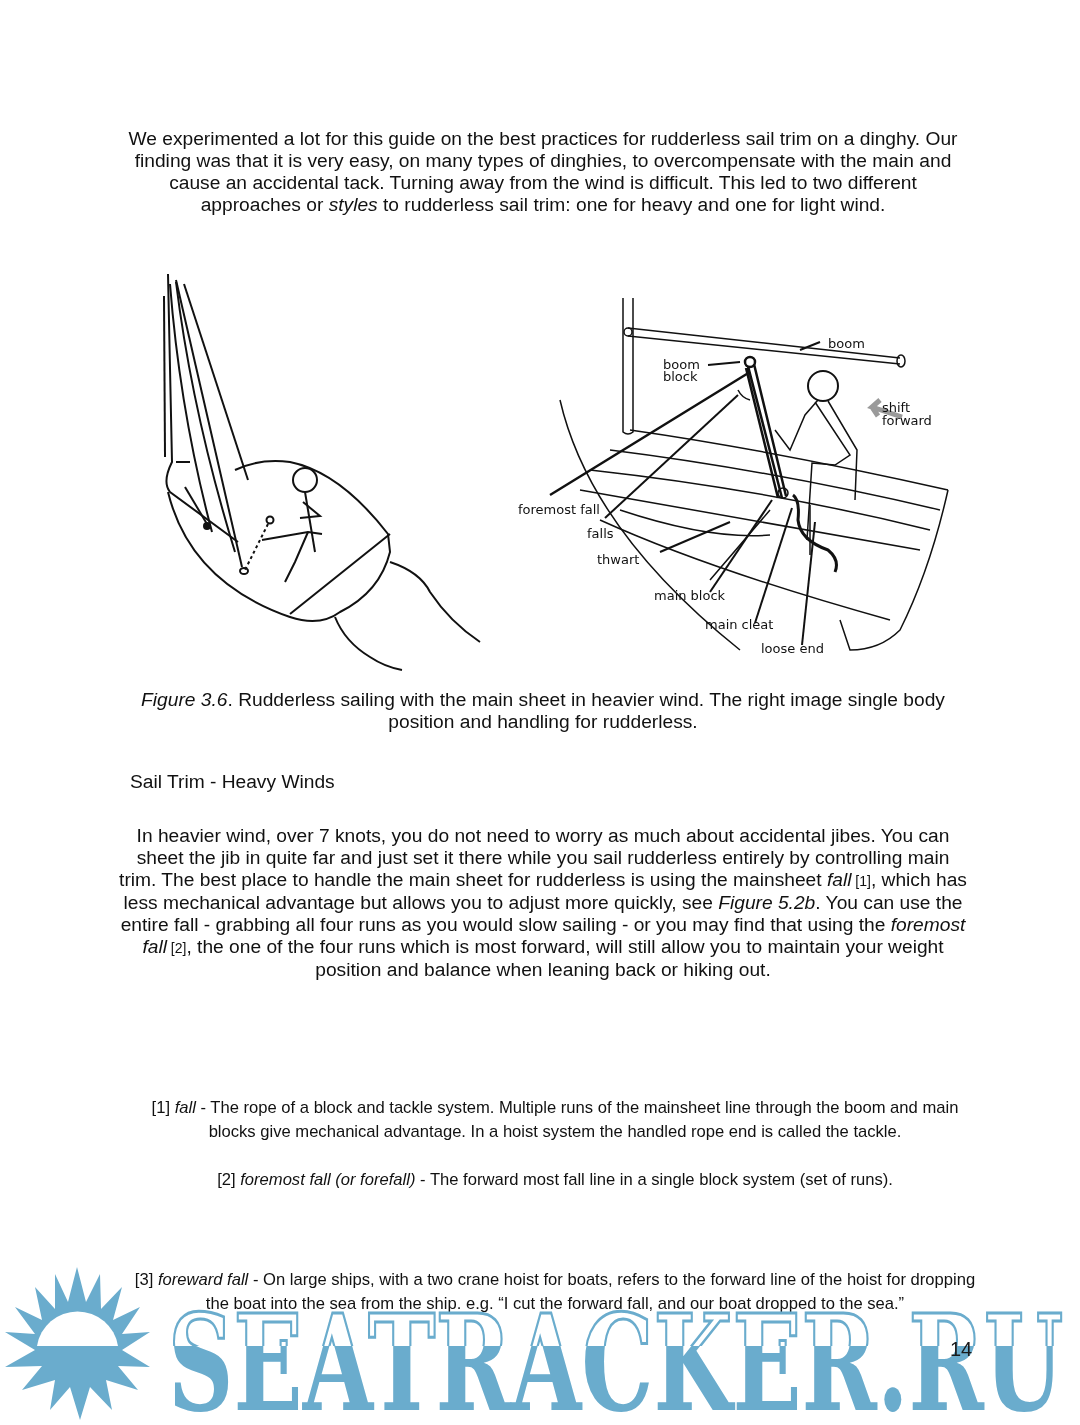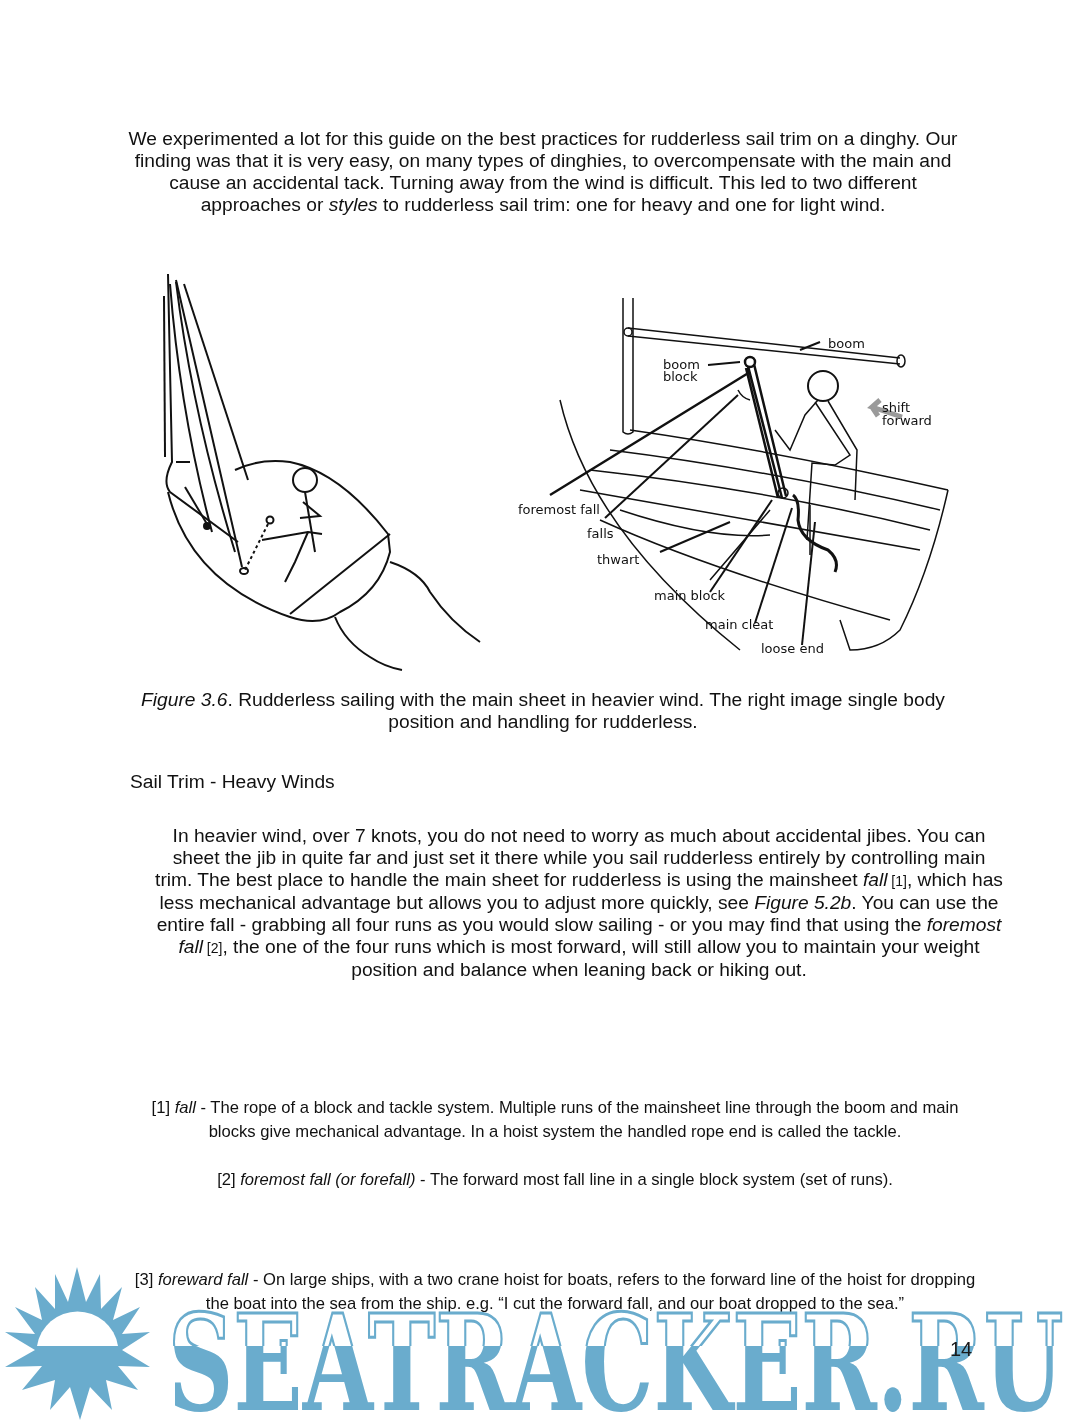--- a/index.html
+++ b/index.html
@@ -4,21 +4,21 @@
   <style>
     html, body { margin: 0; padding: 0; background: #ffffff; }
     body { width: 1080px; height: 1425px; position: relative; overflow: hidden;
            font-family: "Liberation Sans", sans-serif; color: #111; }
     .para { position: absolute; left: 118px; width: 850px; font-size: 19.2px; line-height: 22px; margin: 0; text-align: center; }
     .intro { top: 128px; }
     .figure { position: absolute; left: 140px; top: 262px; width: 830px; height: 420px; }
     .figure svg { position: absolute; }
     .caption { top: 689px; }
     .heading { position: absolute; left: 130px; top: 771px; font-size: 19.2px; font-weight: normal; margin: 0; }
-    .body2 { top: 825px; margin-left: 36px; }
+    .body2 { top: 825px; }
     .foot { position: absolute; left: 130px; width: 850px; font-size: 16.6px; line-height: 24.4px; margin: 0; text-align: center; }
     .fn1 { top: 1096px; }
     .fn2 { top: 1168px; }
     .fn3 { top: 1268px; }
     .ref { font-size: 14px; }
     .watermark { position: absolute; left: 0; top: 1262px; width: 1080px; height: 163px; }
     .page-number { position: absolute; left: 950px; top: 1338px; font-size: 20px; color: #1a1a1a; }
     .fig-label { font-family: "DejaVu Sans", sans-serif; font-size: 13px; fill: #111; }
   </style>
 </head>

